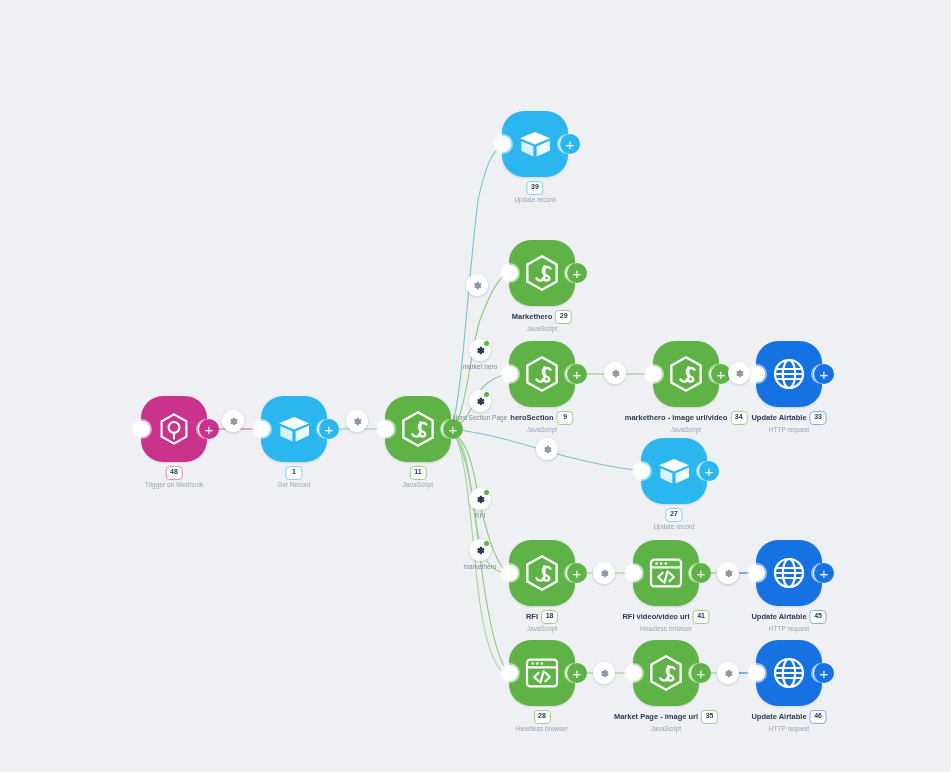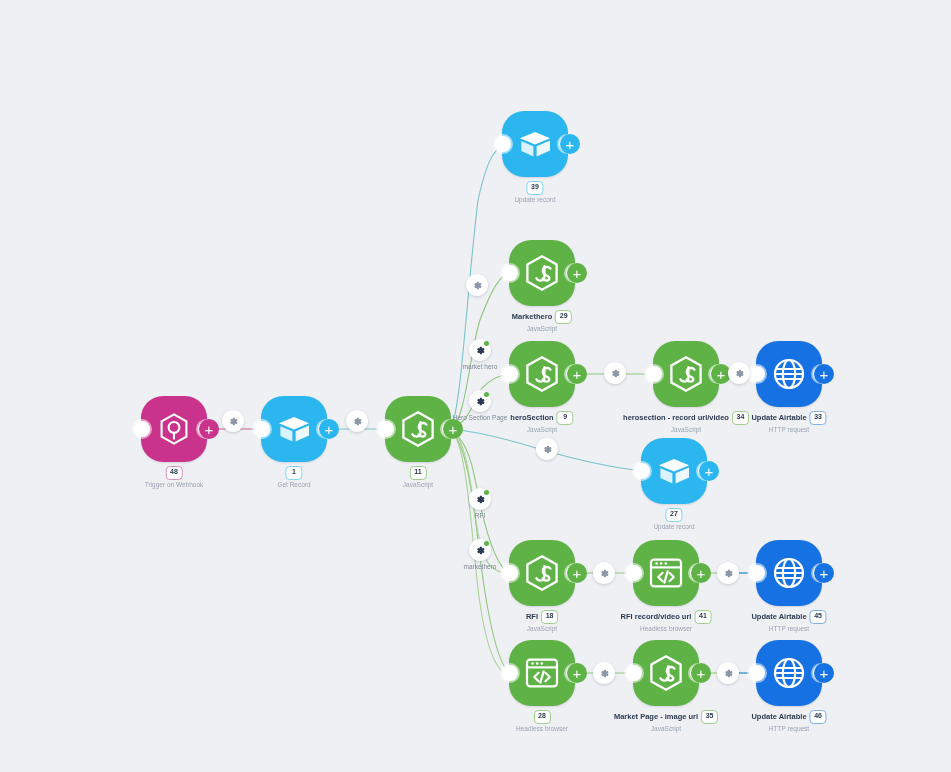--- a/index.html
+++ b/index.html
@@ -259,21 +259,21 @@
               <path d="M21.4 13.2 21.4 24.1 C21.4 26.4 19.9 27.6 17.6 27.6 C15.6 27.6 14.2 26.7 13.4 25.2" fill="none" stroke="#fff" stroke-width="2.3" stroke-linecap="round"></path>
               <path d="M25.2 25.5 C26.3 26.9 27.6 27.6 29 27.6 C30.7 27.6 31.8 26.7 31.8 25.3 C31.8 21.9 25.3 23.1 25.3 18.2 C25.3 15.6 27 14 29.5 14 C31 14 32.2 14.6 33 15.6" fill="none" stroke="#fff" stroke-width="2.3" stroke-linecap="round" transform="translate(-5.5,0)"></path>
             </svg>
           </span>
         </div>
         <div class="nub left"></div>
         <div class="nub right"></div>
         <div class="plug right">+</div>
         <div class="caption">
           <div class="capline">
-            <span class="captitle">herosection - record url/video</span>
+            <span class="captitle">markethero - image url/video</span>
             <span class="badge">34</span>
           </div>
           <div class="subtitle">JavaScript</div>
         </div>
       </div>
       <div class="node blue" style="left: 756px; top: 341px;">
         <div class="bubble">
           <span>
             <svg width="36" height="36" viewBox="0 0 36 36">
               <circle cx="18" cy="18" r="14" fill="none" stroke="#fff" stroke-width="2.2"></circle>
@@ -347,21 +347,21 @@
               <path d="M22.4 16.8 26.8 21 22.4 25.2" fill="none" stroke="#fff" stroke-width="2.2" stroke-linecap="round" stroke-linejoin="round"></path>
               <path d="M20.6 15.4 17.4 26.6" stroke="#fff" stroke-width="2.2" stroke-linecap="round"></path>
             </svg>
           </span>
         </div>
         <div class="nub left"></div>
         <div class="nub right"></div>
         <div class="plug right">+</div>
         <div class="caption">
           <div class="capline">
-            <span class="captitle">RFI record/video url</span>
+            <span class="captitle">RFI video/video url</span>
             <span class="badge">41</span>
           </div>
           <div class="subtitle">Headless browser</div>
         </div>
       </div>
       <div class="node blue" style="left: 756px; top: 540px;">
         <div class="bubble">
           <span>
             <svg width="36" height="36" viewBox="0 0 36 36">
               <circle cx="18" cy="18" r="14" fill="none" stroke="#fff" stroke-width="2.2"></circle>

